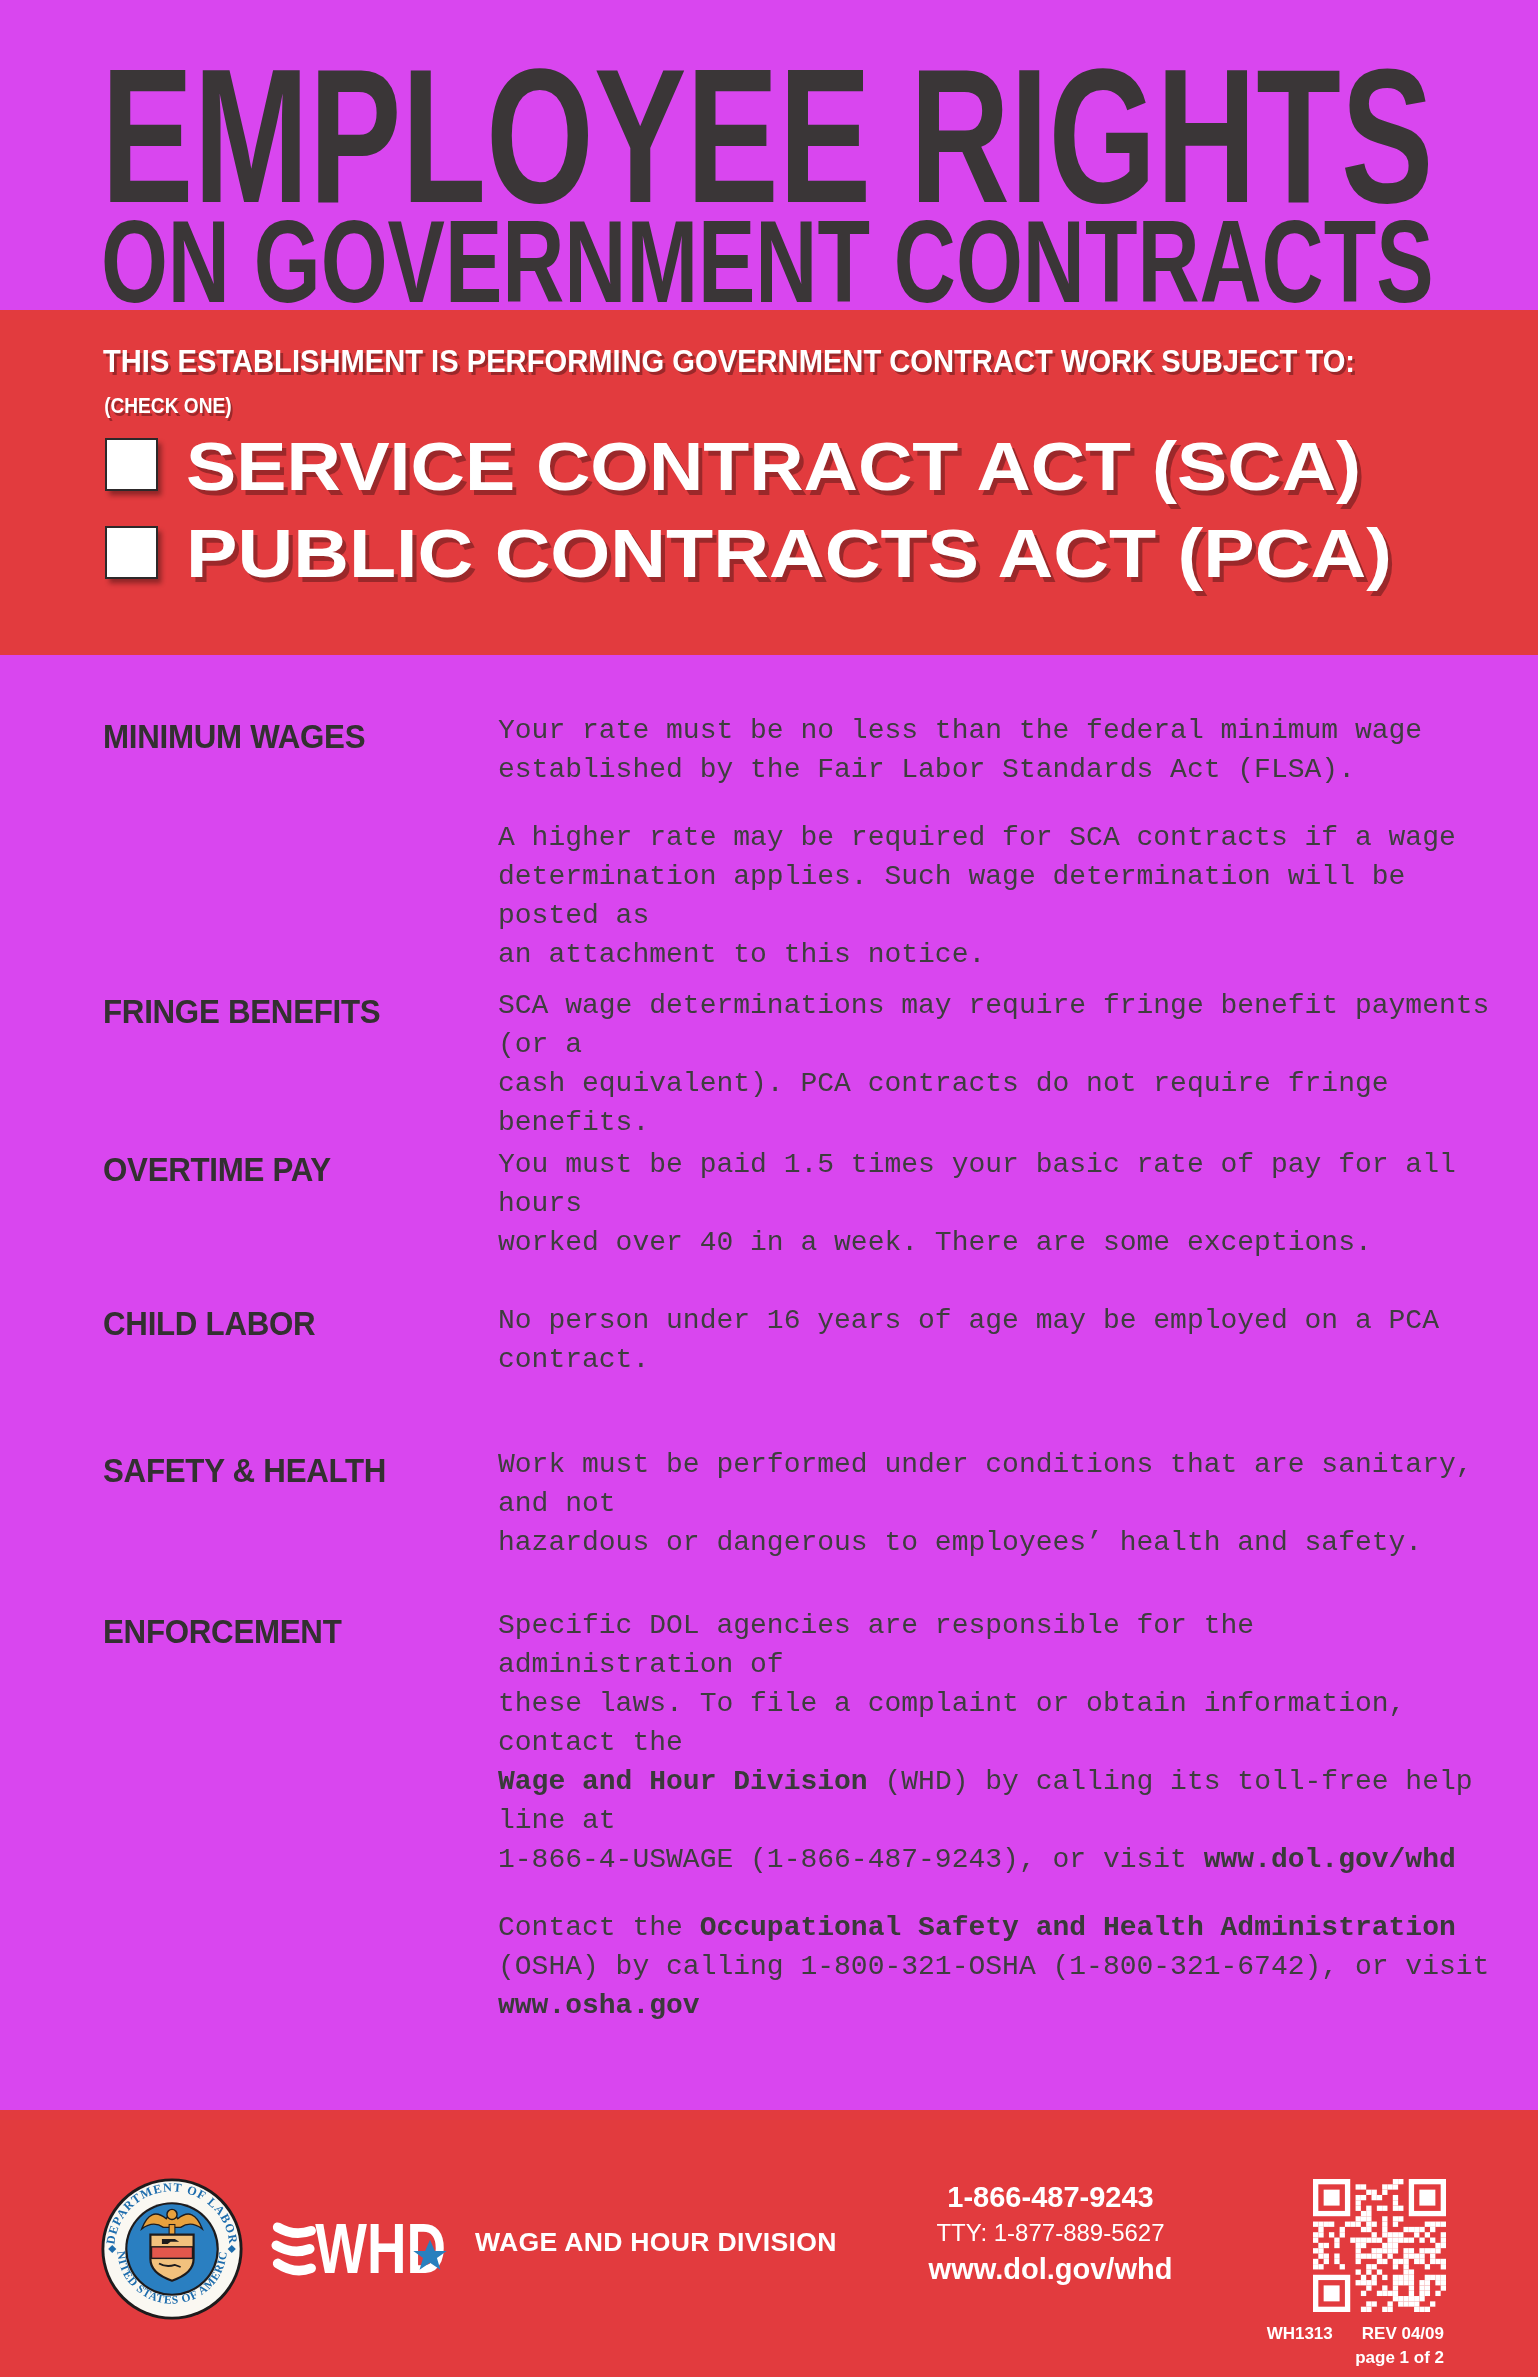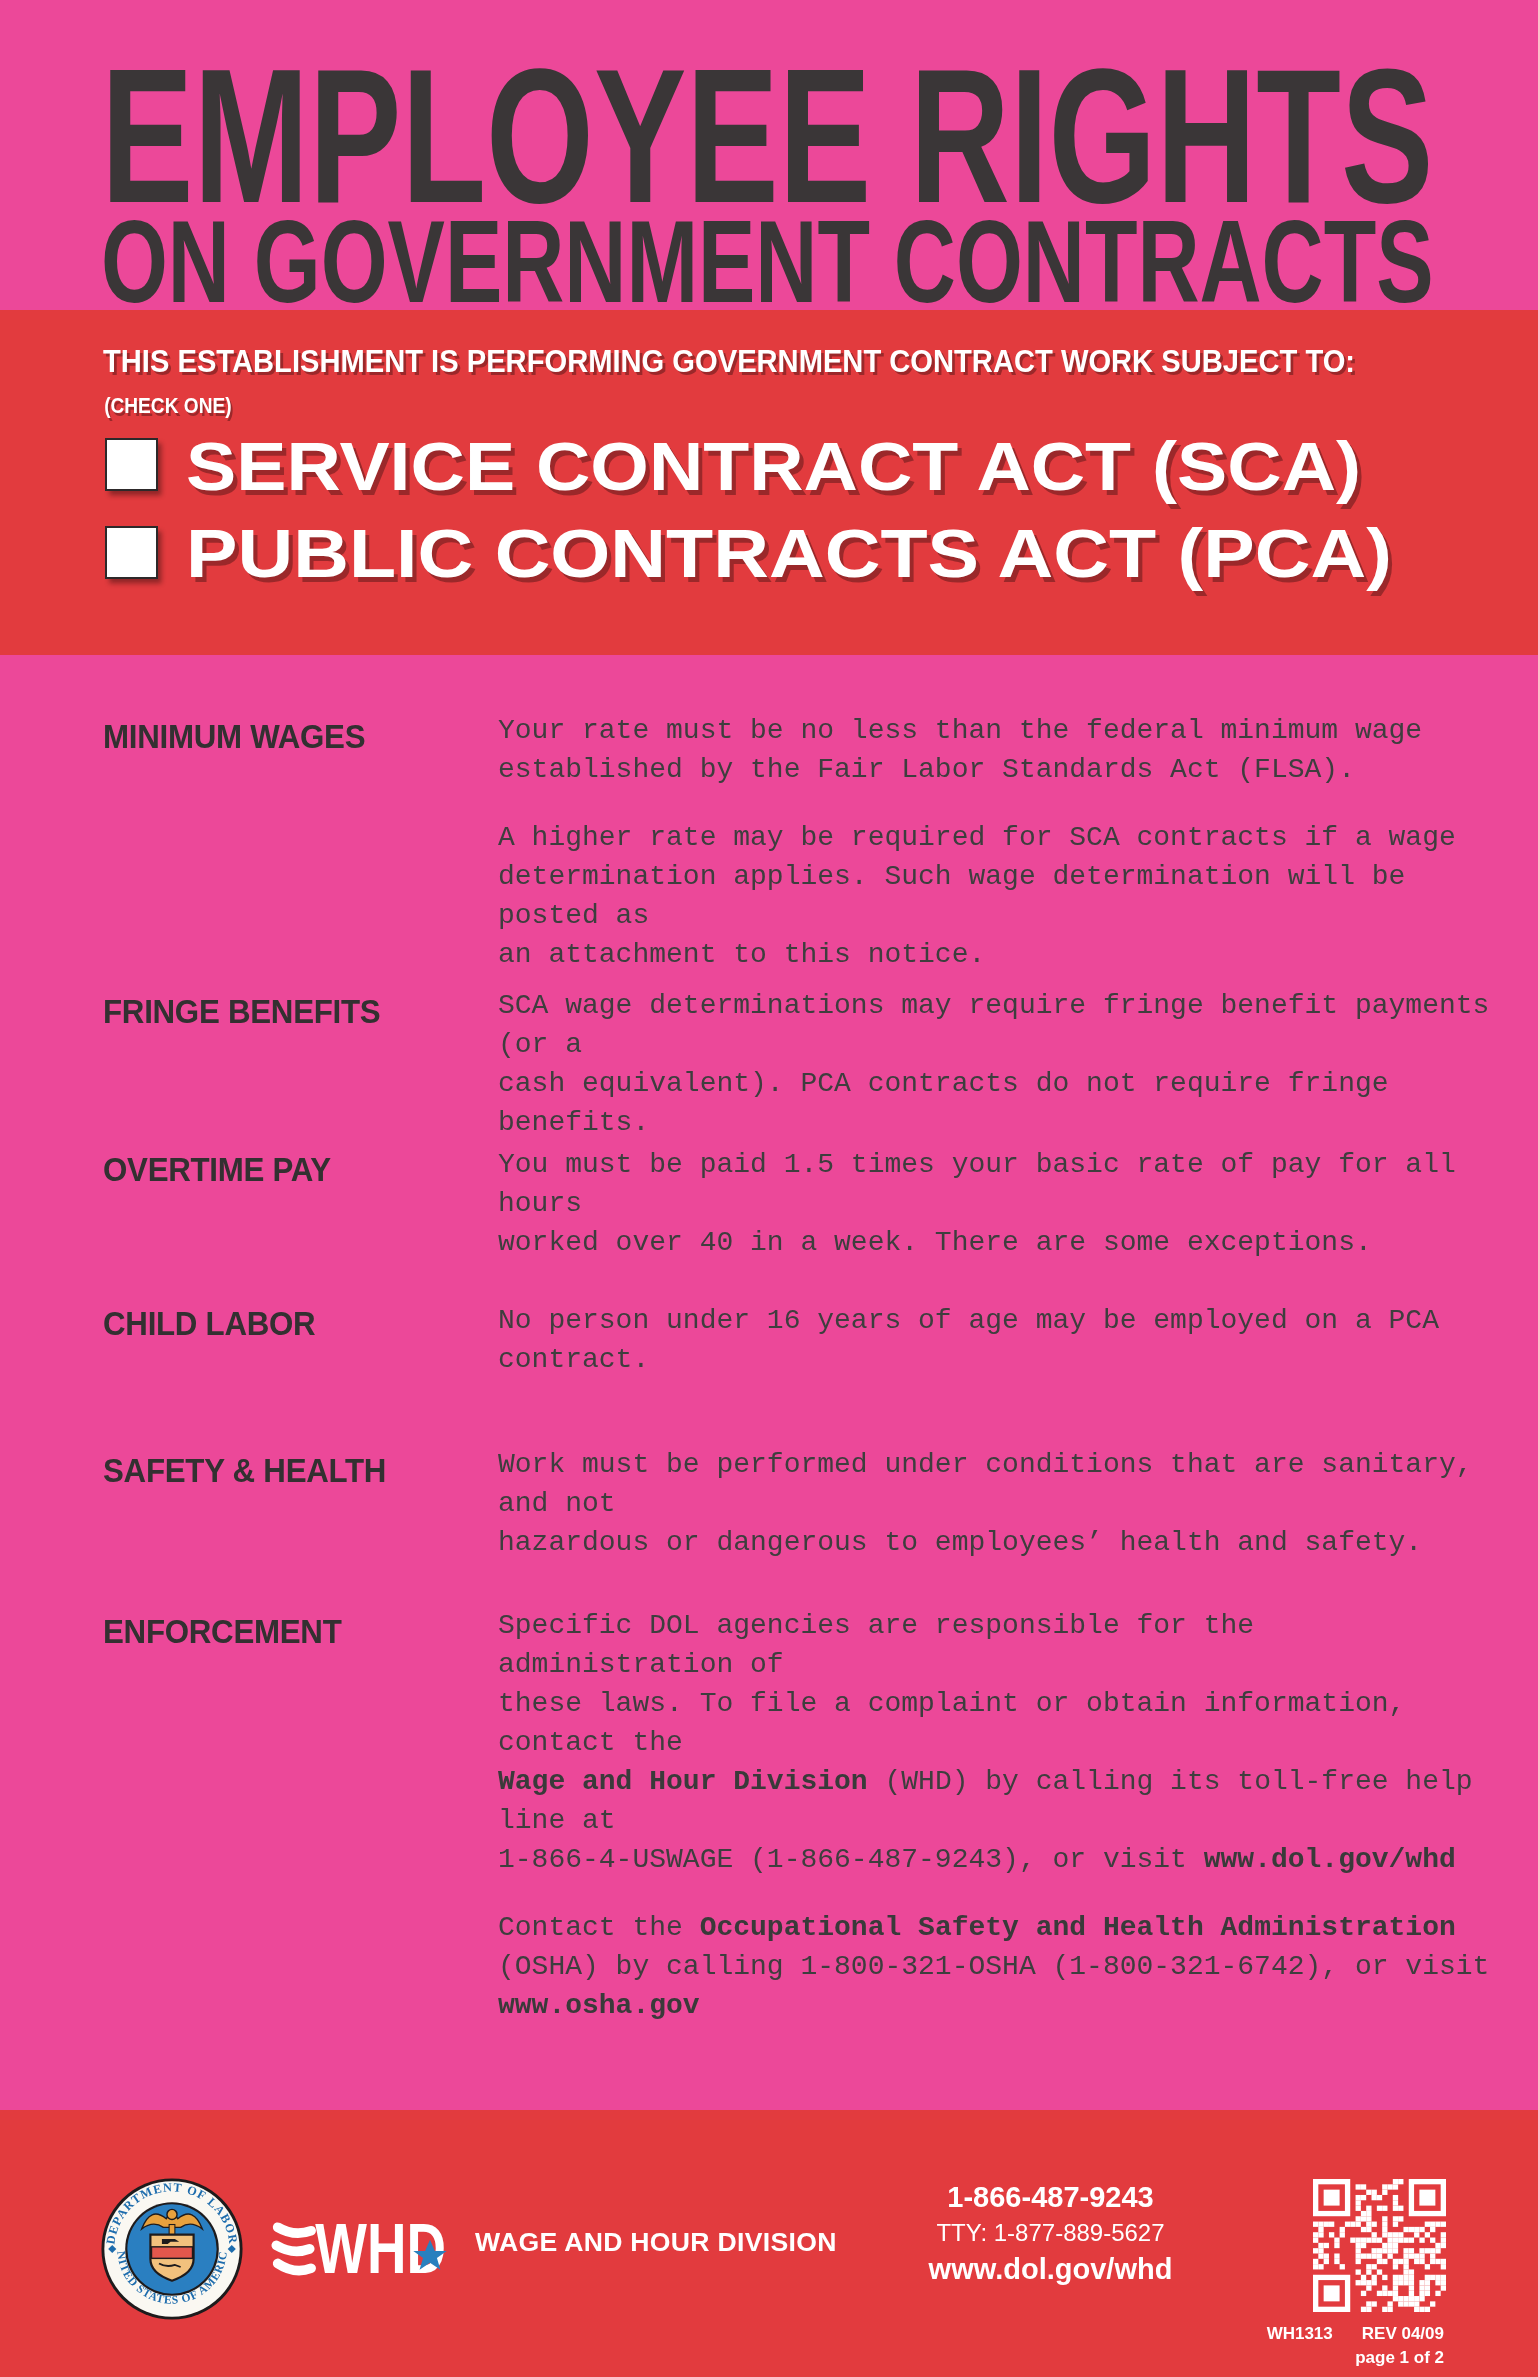--- a/index.html
+++ b/index.html
@@ -1,17 +1,17 @@
 <!DOCTYPE html>
 <html style="--red: #E23B3E; --ink: #3A3637; --seal-blue: #2A7FC1; --seal-text-blue: #1D6CAD; --star-blue: #2980BE; --eagle-gold: #E8A13D; --shield-tan: #F2C17D; --shield-orange: #E2574C;font-size:11.2px"><head>
 <meta charset="utf-8">
 <style>
   html,body{margin:0;padding:0;background:#888;}
   .page{
-    position:relative;width:1538px;height:2377px;background:#ec4899;
+    position:relative;width:1538px;height:2377px;background:#d946ef;
     font-family:"Liberation Sans", sans-serif;overflow:hidden;
   }
   .abs{position:absolute;}
   
   .title-svg{position:absolute;left:101px;top:56px;}
   .title-svg text{fill:var(--ink);font-weight:bold;}
   
   .band{position:absolute;left:0;top:310px;width:1538px;height:345px;background:var(--red);}
   .banner-svg{position:absolute;overflow:visible;}
   .banner-svg text{font-weight:bold;}

